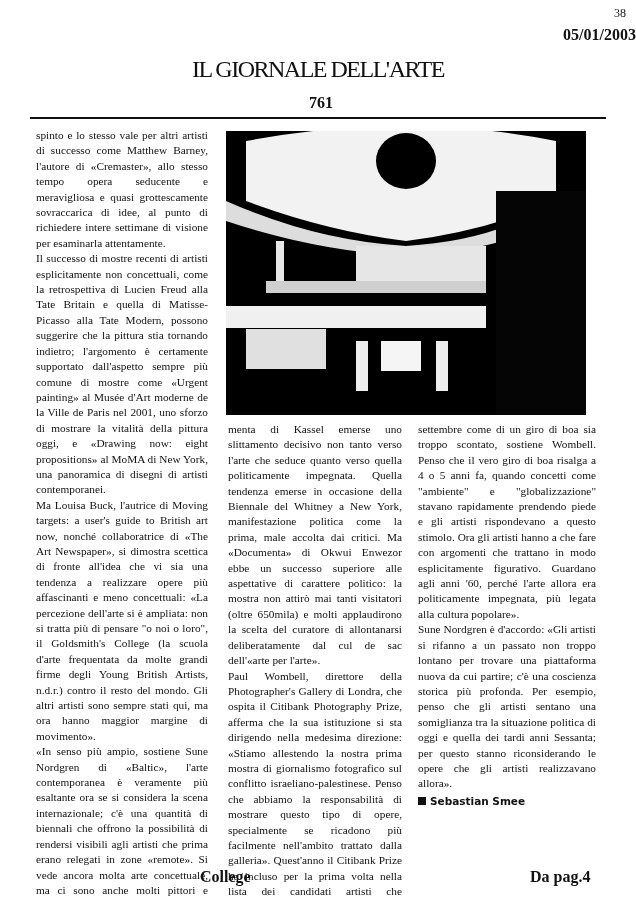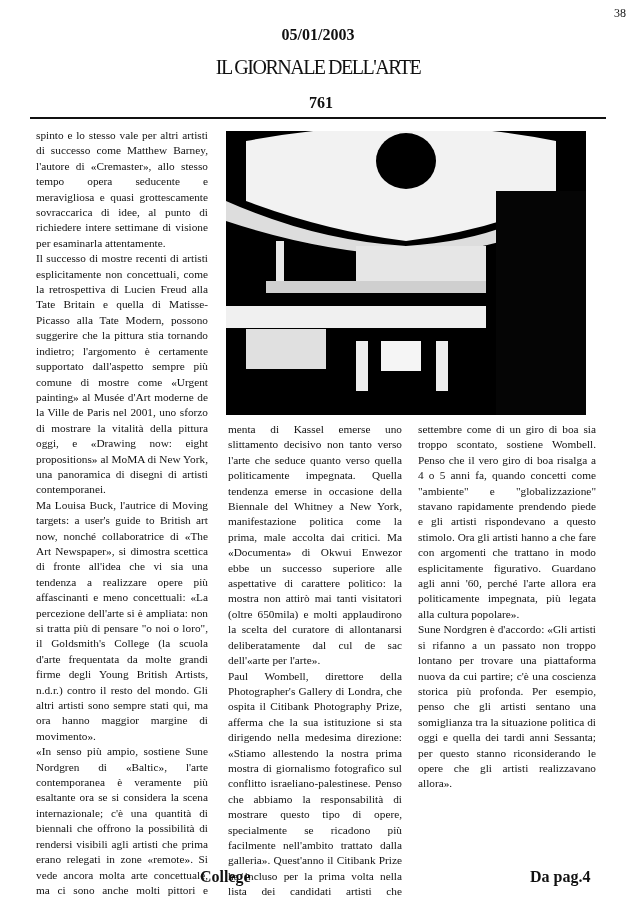--- a/index.html
+++ b/index.html
@@ -1,19 +1,19 @@
 <!DOCTYPE html>
 <html><head>
 <meta charset="utf-8">
 <style>
   html, body { margin: 0; padding: 0; background: #ffffff; }
   body { width: 636px; height: 900px; position: relative; overflow: hidden; color: #111; font-family: "Liberation Serif", serif; }
   .page-num { position: absolute; right: 10px; top: 6px; font-size: 12px; }
-  .date { position: absolute; left: 0; right: 0; top: 26px; text-align: center; font-weight: bold; font-size: 16px; }
-  .masthead { position: absolute; left: 0; right: 0; top: 56px; text-align: center; font-size: 20px; letter-spacing: -1.5px; }
+  .date { position: absolute; left: 0; right: 0; top: 26px; text-align: right; font-weight: bold; font-size: 16px; }
+  .masthead { position: absolute; left: 0; right: 0; top: 56px; text-align: center; font-size: 24px; letter-spacing: -1.5px; }
   .issue { position: absolute; left: 0; right: 0; top: 94px; text-align: center; font-weight: bold; font-size: 16px; margin-left: 6px; }
   .rule { position: absolute; left: 30px; right: 30px; top: 117px; height: 2px; background: #111; }
   .col { position: absolute; font-size: 11.3px; line-height: 15.4px; text-align: justify; }
   .col p { margin: 0; }
   .col .it { }
   .col-left { left: 36px; top: 128px; width: 172px; }
   .col-mid { left: 228px; top: 422px; width: 174px; }
   .col-right { left: 418px; top: 422px; width: 178px; }
   .photo { position: absolute; left: 226px; top: 131px; width: 360px; height: 284px; background: #000; overflow: hidden; }
   .byline { font-family: "DejaVu Sans", sans-serif; font-weight: bold; font-size: 10.5px; margin-top: 2px; }
@@ -58,16 +58,17 @@
 </div>
 
 <div class="col col-mid">
   <p>menta di Kassel emerse uno slittamento decisivo non tanto verso l'arte che seduce quanto verso quella politicamente impegnata. Quella tendenza emerse in occasione della Biennale del Whitney a New York, manifestazione politica come la prima, male accolta dai critici. Ma «Documenta» di Okwui Enwezor ebbe un successo superiore alle aspettative di carattere politico: la mostra non attirò mai tanti visitatori (oltre 650mila) e molti applaudirono la scelta del curatore di allontanarsi deliberatamente dal cul de sac dell'«arte per l'arte».</p>
   <p><span>Paul Wombell, direttore della Photographer's Gallery di Londra, che ospita il Citibank Photography Prize, afferma che la sua istituzione si sta dirigendo nella medesima direzione: </span><span class="it">«Stiamo allestendo la nostra prima mostra di giornalismo fotografico sul conflitto israeliano-palestinese. Penso che abbiamo la responsabilità di mostrare questo tipo di opere, specialmente se ricadono più facilmente nell'ambito trattato dalla galleria»</span><span>. Quest'anno il Citibank Prize ha incluso per la prima volta nella lista dei candidati artisti che appartengono alla tradizione documentaristica piuttosto che all'arte concettuale o figurativa. </span></p>
 </div>
 
 <div class="col col-right">
   <p><span class="it">settembre come di un giro di boa sia troppo scontato</span><span>, sostiene Wombell. </span><span class="it">Penso che il vero giro di boa risalga a 4 o 5 anni fa, quando concetti come "ambiente" e "globalizzazione" stavano rapidamente prendendo piede e gli artisti rispondevano a questo stimolo. Ora gli artisti hanno a che fare con argomenti che trattano in modo esplicitamente figurativo. Guardano agli anni '60, perché l'arte allora era politicamente impegnata, più legata alla cultura popolare».</span></p>
   <p><span>Sune Nordgren è d'accordo: </span><span class="it">«Gli artisti si rifanno a un passato non troppo lontano per trovare una piattaforma nuova da cui partire; c'è una coscienza storica più profonda. Per esempio, penso che gli artisti sentano una somiglianza tra la situazione politica di oggi e quella dei tardi anni Sessanta; per questo stanno riconsiderando le opere che gli artisti realizzavano allora».</span></p>
+  <div class="byline"><span class="sq"></span><span>Sebastian Smee</span></div>
 </div>
 
 <div class="footer-left">College</div>
 <div class="footer-right">Da pag.4</div>
 
 </body></html>

